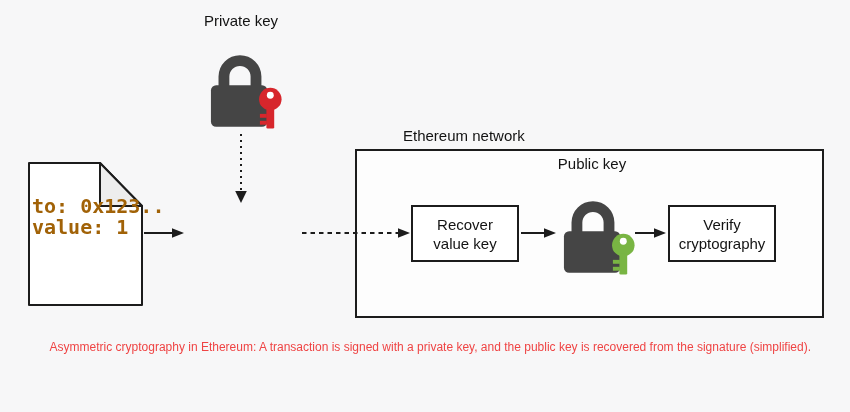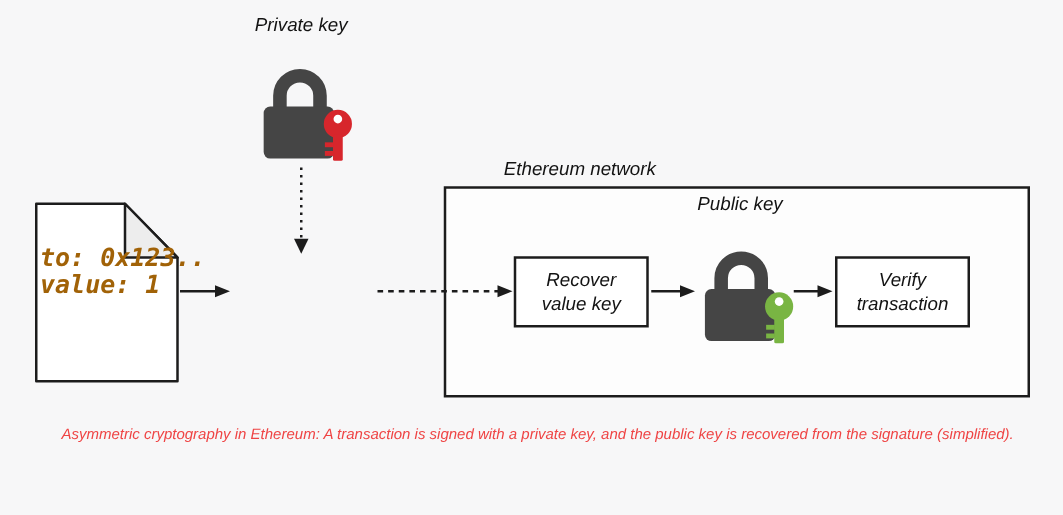--- a/index.html
+++ b/index.html
@@ -5,21 +5,20 @@
   html,body{margin:0;padding:0;}
   body{
     font-family:"Liberation Sans", sans-serif;
     background:#f7f7f8;
   }
   .canvas{
     position:relative;
     width:850px;height:412px;
     background:#f7f7f8;
     overflow:hidden;
-    font-style:italic;
   }
   .layer{
     position:absolute;left:0;top:0;width:850px;height:412px;
   }
   .eth-rect{
     position:absolute;
     left:355px;top:149px;width:469px;height:169px;
     box-sizing:border-box;
     background:#fdfdfd;
     border:2px solid #1c1c1c;
@@ -134,18 +133,18 @@
   <div class="diagram-label label-private">Private key</div>
   <div class="diagram-label label-eth">Ethereum network</div>
   <div class="diagram-label label-public">Public key</div>
 
   <div class="doc-text"><span>to: 0x123..</span><br><span>value: 1</span></div>
 
   <div class="node node-recover">
     <span class="node-label">Recover value key</span>
   </div>
   <div class="node node-verify">
-    <span class="node-label">Verify transaction</span>
+    <span class="node-label">Verify cryptography</span>
   </div>
 
   <div class="caption">Asymmetric cryptography in Ethereum: A transaction is signed with a private key, and the public key is recovered from the signature (simplified).</div>
 
 </div>
 
 </body></html>

